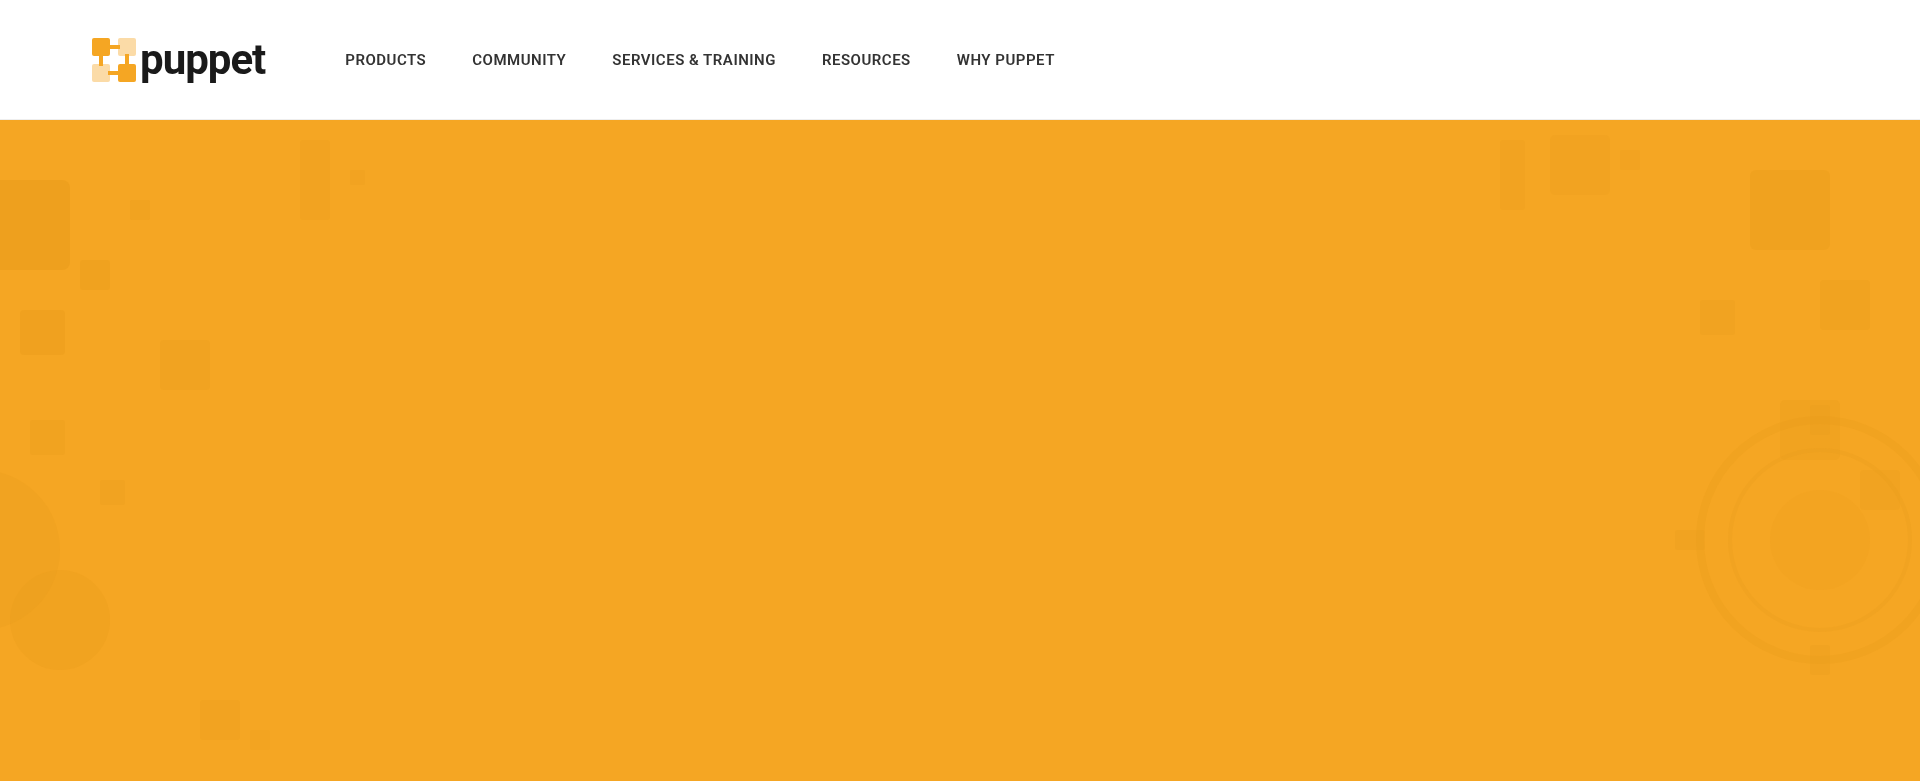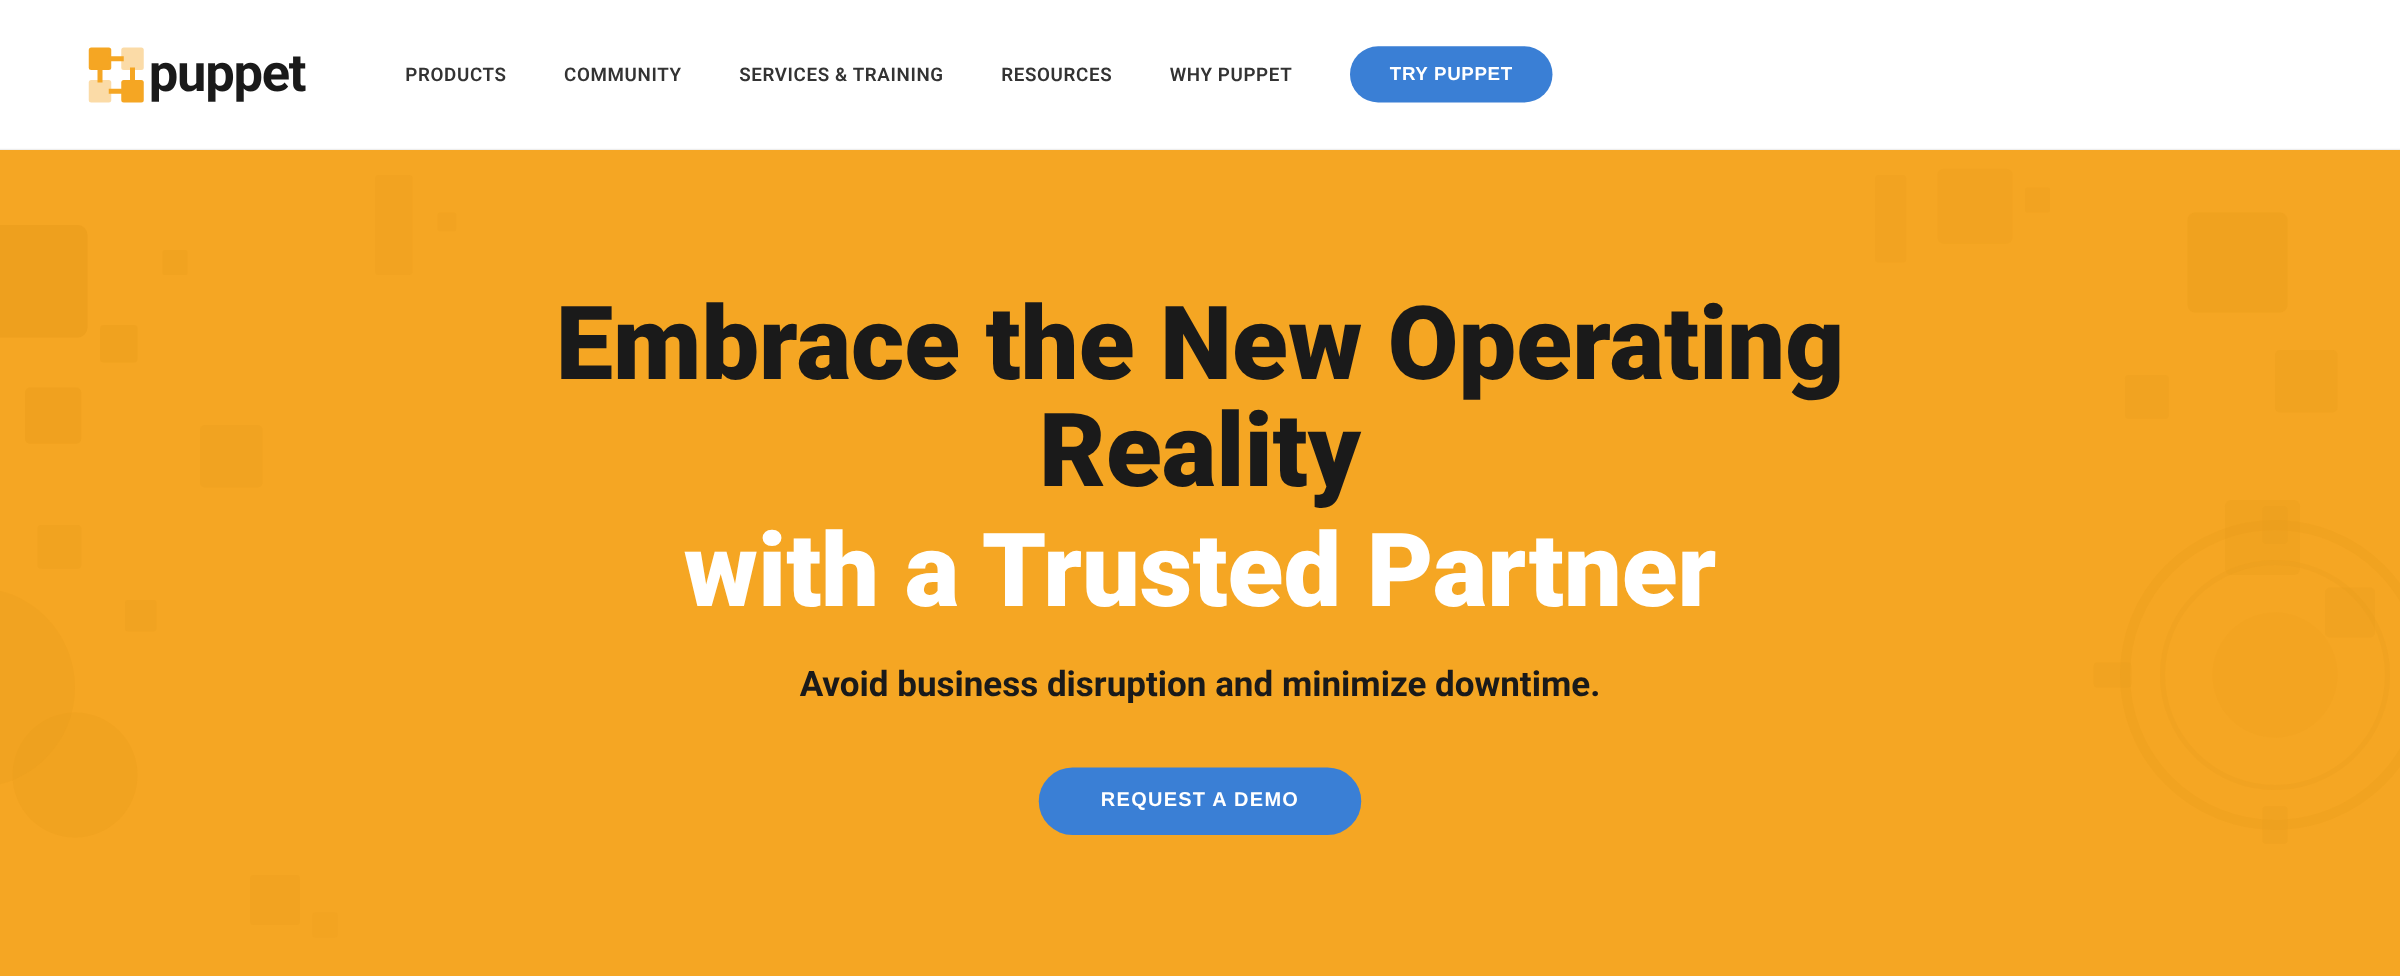--- a/index.html
+++ b/index.html
@@ -14,21 +14,21 @@
       min-height: 781px;
       overflow-x: hidden;
     }
 
     
     .header {
       background: #ffffff;
       height: 120px;
       display: flex;
       align-items: center;
-      padding: 0 67px;
+      padding: 0 88px;
       border-bottom: 1px solid #eee;
       position: relative;
       z-index: 10;
     }
 
     .logo-area {
       display: flex;
       align-items: center;
       margin-right: 80px;
       text-decoration: none;
@@ -165,21 +165,20 @@
     </svg>
     <span class="logo-text">puppet</span>
   </a>
 
   <nav>
     <span class="nav-item">PRODUCTS</span>
     <span class="nav-item">COMMUNITY</span>
     <span class="nav-item">SERVICES &amp; TRAINING</span>
     <span class="nav-item">RESOURCES</span>
     <span class="nav-item">WHY PUPPET</span>
-    <button class="try-puppet-btn">TRY PUPPET</button>
   </nav>
 </header>
 
 <section class="hero">
 
   <svg class="hero-bg-shapes" viewBox="0 0 1920 661" preserveAspectRatio="xMidYMid slice" xmlns="http://www.w3.org/2000/svg">
 
     <rect x="-20" y="60" width="90" height="90" rx="8" fill="#e89a1a" opacity="0.5"></rect>
     <rect x="20" y="190" width="45" height="45" rx="4" fill="#e89a1a" opacity="0.4"></rect>
     <rect x="80" y="140" width="30" height="30" rx="3" fill="#e89a1a" opacity="0.35"></rect>
@@ -208,19 +207,13 @@
     <rect x="300" y="20" width="30" height="80" rx="3" fill="#e89a1a" opacity="0.2"></rect>
     <rect x="350" y="50" width="15" height="15" rx="2" fill="#e89a1a" opacity="0.2"></rect>
     <rect x="1500" y="20" width="25" height="70" rx="3" fill="#e89a1a" opacity="0.2"></rect>
     <rect x="1550" y="15" width="60" height="60" rx="5" fill="#e89a1a" opacity="0.2"></rect>
     <rect x="1620" y="30" width="20" height="20" rx="2" fill="#e89a1a" opacity="0.2"></rect>
 
     <rect x="200" y="580" width="40" height="40" rx="3" fill="#e89a1a" opacity="0.2"></rect>
     <rect x="250" y="610" width="20" height="20" rx="2" fill="#e89a1a" opacity="0.15"></rect>
   </svg>
 
-  <div class="hero-content">
-    <span class="hero-title-line1">Embrace the New Operating Reality</span>
-    <span class="hero-title-line2">with a Trusted Partner</span>
-    <p class="hero-subtitle">Avoid business disruption and minimize downtime.</p>
-    <button class="request-demo-btn">REQUEST A DEMO</button>
-  </div>
 </section>
 
 </body></html>

